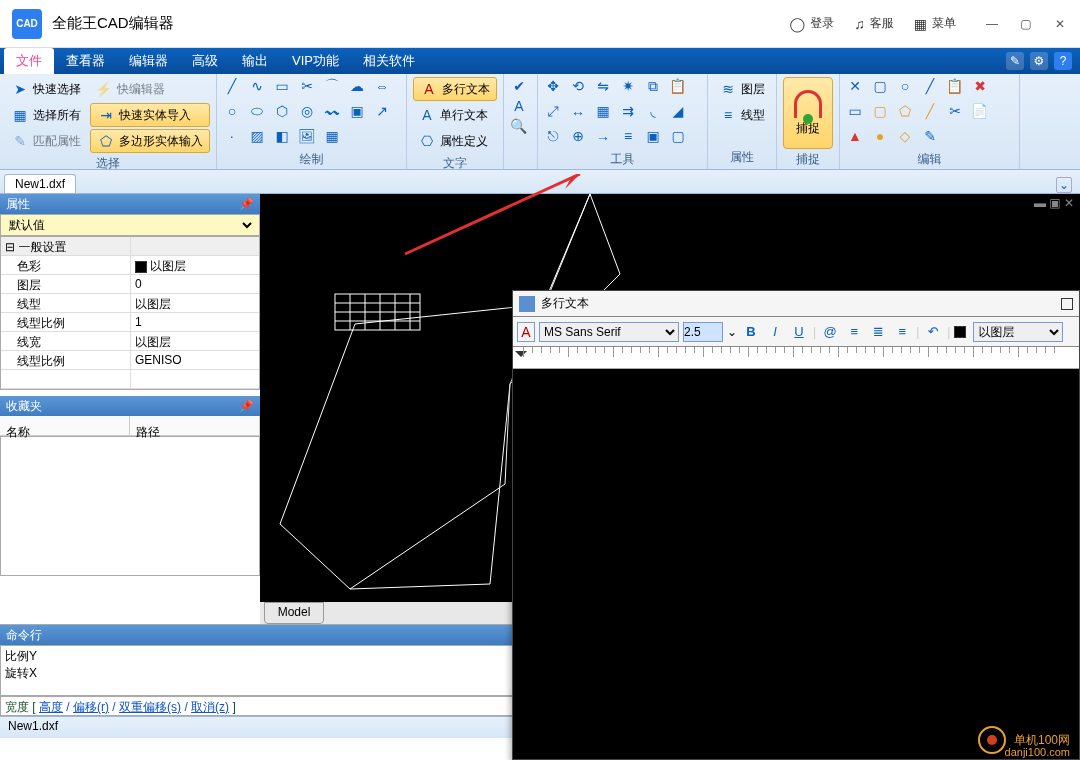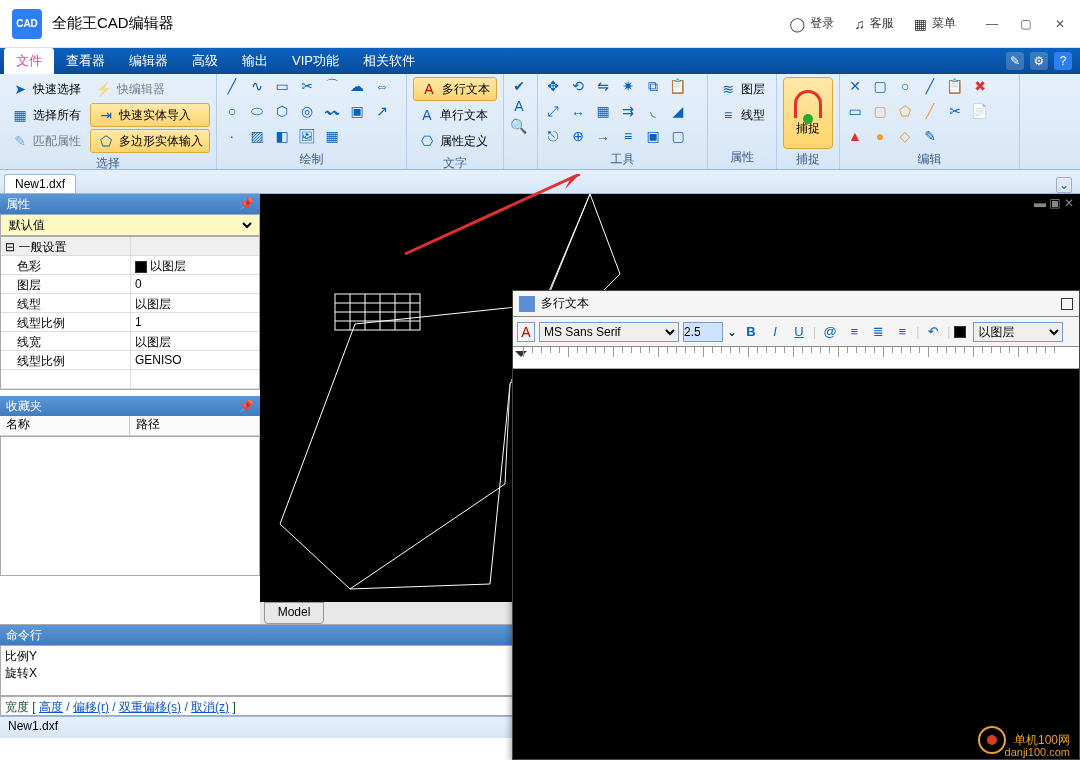--- a/index.html
+++ b/index.html
@@ -38,21 +38,21 @@
 .default-row select{flex:1;border:none;font-size:12px;background:transparent}
 .prop-grid{border:1px solid #aaa;background:#fff;flex:0 0 auto}
 .prop-row{display:flex;height:19px;border-bottom:1px solid #ddd}
 .prop-row.hdr{background:#efefef}
 .pc1{width:130px;padding:2px 4px;border-right:1px solid #ddd}
 .pc2{flex:1;padding:2px 4px}
 .indent{padding-left:16px}
 .sw{display:inline-block;width:12px;height:12px;background:#000;border:1px solid #333;vertical-align:middle;margin-right:3px}
 .fav-panel{margin-top:6px}
 .fav-cols{display:flex;height:20px;border-bottom:1px solid #ccc;background:#fafafa}
-.fav-cols div{flex:1;padding:0 6px;border-right:1px solid #ccc}
+.fav-cols div{flex:1;padding:8px 6px;border-right:1px solid #ccc}
 .fav-body{height:140px;border:1px solid #aaa;overflow:auto}
 .canvas-wrap{flex:1;display:flex;flex-direction:column;background:#000;position:relative}
 .canvas{flex:1;position:relative;background:#000}
 .canvas svg{position:absolute;top:0;left:0}
 .view-controls{position:absolute;top:2px;right:6px;color:#888;font-size:12px;display:flex;gap:4px}
 .model-tab{height:22px;background:#e8e8e8;border:1px solid #999;width:60px;text-align:center;padding-top:2px;margin-left:4px;border-radius:0 0 4px 4px}
 .arrow-annot{position:absolute;pointer-events:none}
 .dim-box{position:absolute;top:225px;left:540px;color:#222;font-size:11px;text-align:right}
 .dim-box div{display:flex;gap:6px}
 .text-editor{position:absolute;top:290px;left:512px;width:568px;height:470px;background:#000;border:1px solid #444;box-shadow:-2px 2px 6px rgba(0,0,0,.3)}

